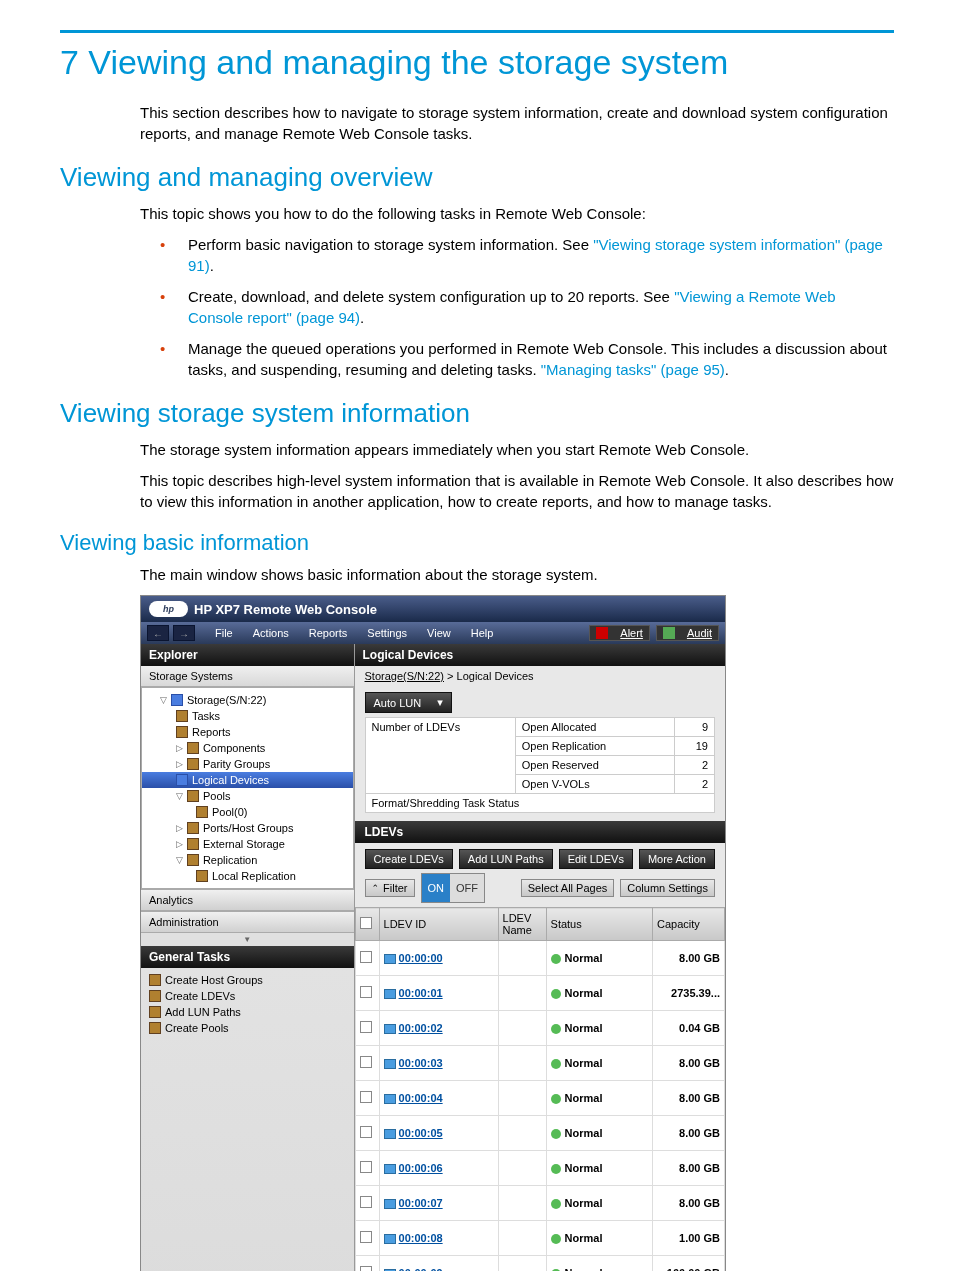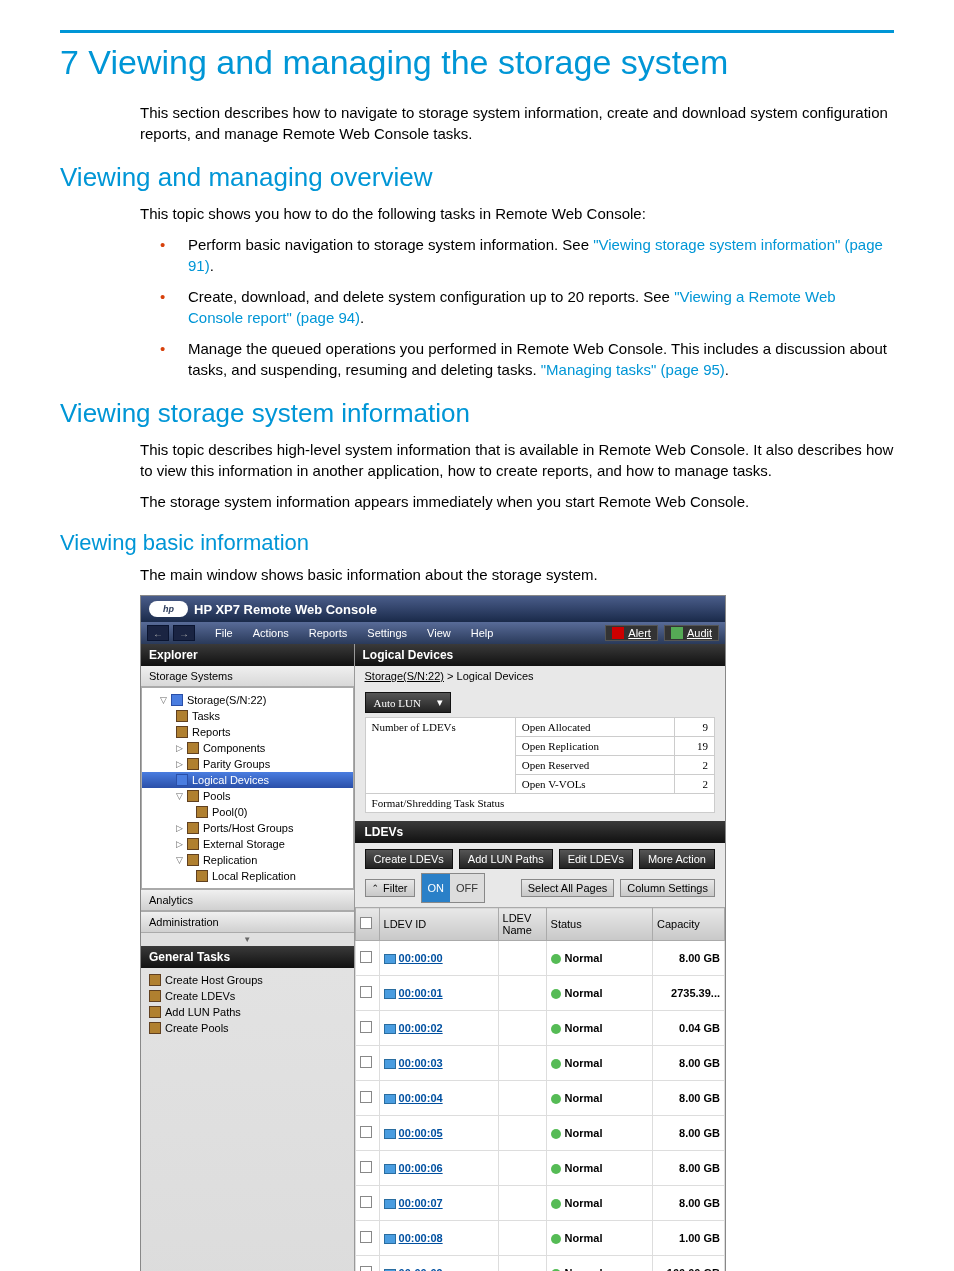--- a/index.html
+++ b/index.html
@@ -18,21 +18,21 @@
   .footer { text-align: right; font-size: 13px; margin-top: 25px; padding-right: 10px; }
 
   .console { width: 586px; margin-left: 80px; background: #f0f0f0; border: 1px solid #888; font-size: 11px; overflow: hidden; }
   .titlebar { background: linear-gradient(#4a5d8a, #1a2a4a); color: #fff; padding: 5px 8px; font-weight: bold; font-size: 13px; display: flex; align-items: center; }
   .hp-logo { display: inline-block; width: 39px; height: 16px; border-radius: 8px; background: #fff; color: #2a3a5a; font-size: 9px; font-weight: bold; text-align: center; line-height: 16px; margin-right: 6px; font-style: italic; }
   .menubar { background: linear-gradient(#586b98, #2a3a5a); color: #fff; padding: 3px 6px; display: flex; align-items: center; gap: 20px; font-size: 11px; }
   .nav-arrows { display:flex; gap:4px; }
   .nav-btn { width:22px; height:16px; background:#1a2442; border:1px solid #0a1430; display:flex; align-items:center; justify-content:center; color:#aaa; font-size:10px; }
   .menubar .mi { cursor: default; }
   .menubar .right { margin-left: auto; display: flex; gap: 6px; }
-  .alert { background:#333; padding:1px 6px; border:1px solid #555; display:flex; align-items:center; gap:4px; text-decoration:underline; }
+  .alert { background:#333; padding:1px 6px; border:1px solid #555; display:flex; align-items:center; gap:12px; text-decoration:underline; }
   .alert-icon { width:12px; height:12px; background:#c00; }
   .audit-icon { width:12px; height:12px; background:#5a5; }
   .columns { display: flex; }
   .left { width: 218px; background: linear-gradient(#e8e8e8, #dcdcdc); display:flex; flex-direction:column; }
   .right-col { flex:1; background:#e8e8e8; display:flex; flex-direction:column; border-left:1px solid #999; }
   .panel-hd { background: linear-gradient(#3a3a3a, #111); color:#fff; font-weight:bold; padding:4px 8px; font-size:12px; }
   .panel-sub { background: linear-gradient(#f0f0f0,#d8d8d8); padding:4px 8px; border-bottom:1px solid #aaa; font-size:11px; }
   .tree { background:#fff; border:1px solid #aaa; margin:0; padding:4px 0; font-size:11px; }
   .tree-item { padding:2px 6px 2px 18px; display:flex; align-items:center; gap:4px; white-space:nowrap; }
   .tree-item.sub1 { padding-left:34px; }
@@ -40,21 +40,21 @@
   .tree-item.selected { background: linear-gradient(#4a7de0,#2a4fa8); color:#fff; }
   .ic { width:12px; height:12px; display:inline-block; background:#b08030; border:1px solid #604020; flex-shrink:0; }
   .ic-blue { background:#4a7de0; border-color:#2a4fa8; }
   .section-hdr { background: linear-gradient(#f0f0f0,#d0d0d0); padding:4px 8px; border-top:1px solid #aaa; border-bottom:1px solid #aaa; font-size:11px; }
   .gtasks { padding:4px 8px; }
   .gtasks div { padding:2px 0; display:flex; align-items:flex-start; gap:4px; }
   .more-arrow { text-align:center; padding:2px; color:#666; background:#e0e0e0; font-size:8px; }
 
   .breadcrumb { padding:4px 10px; font-size:11px; background:#e8e8e8; }
   .breadcrumb .bcl { text-decoration: underline; }
-  .main-body { padding:6px 0 0 10px;font-family:Liberation Serif, serif; }
+  .main-body { padding:6px 0 0 10px; }
   .btn-dropdown { background:linear-gradient(#555,#222); color:#fff; padding:3px 8px; display:inline-flex; align-items:center; gap:16px; border:1px solid #111; font-size:11px; }
   .summary-tbl { width: calc(100% - 10px); border:1px solid #aaa; background:#fff; margin-top:4px; font-size:11px; border-collapse:collapse; }
   .summary-tbl td { padding:3px 6px; border:1px solid #ccc; }
   .ldevs-hd { background:linear-gradient(#3a3a3a,#111); color:#fff; font-weight:bold; padding:4px 10px; font-size:12px; margin-top:8px; }
   .toolbar { padding:6px 10px 0 10px; display:flex; gap:6px; }
   .tbtn { background:linear-gradient(#555,#222); color:#fff; padding:3px 8px; border:1px solid #111; font-size:11px; white-space:nowrap; }
   .filter-row { padding:4px 10px; display:flex; align-items:center; gap:6px; font-size:11px; }
   .filter-btn { background:linear-gradient(#e8e8e8,#c8c8c8); border:1px solid #888; padding:2px 6px; display:inline-flex; align-items:center; gap:4px; }
   .toggle { display:inline-flex; border:1px solid #888; }
   .toggle span { padding:8px 6px; }
@@ -85,22 +85,22 @@
     </li>
     <li>
       <span>Create, download, and delete system configuration up to 20 reports. See </span><span class="link">"Viewing a Remote Web Console report" (page 94)</span><span>.</span>
     </li>
     <li>
       <span>Manage the queued operations you performed in Remote Web Console. This includes a discussion about tasks, and suspending, resuming and deleting tasks. </span><span class="link">"Managing tasks" (page 95)</span><span>.</span>
     </li>
   </ul>
 
   <div class="h2">Viewing storage system information</div>
+  <div class="body-indent p">The storage system information appears immediately when you start Remote Web Console.</div>
   <div class="body-indent p">This topic describes high-level system information that is available in Remote Web Console. It also describes how to view this information in another application, how to create reports, and how to manage tasks.</div>
-  <div class="body-indent p">The storage system information appears immediately when you start Remote Web Console.</div>
 
   <div class="h3">Viewing basic information</div>
   <div class="body-indent p">The main window shows basic information about the storage system.</div>
 
   <div class="console">
     <div class="titlebar">
       <span class="hp-logo">hp</span>
       <span>HP XP7 Remote Web Console</span>
     </div>
     <div class="menubar">

